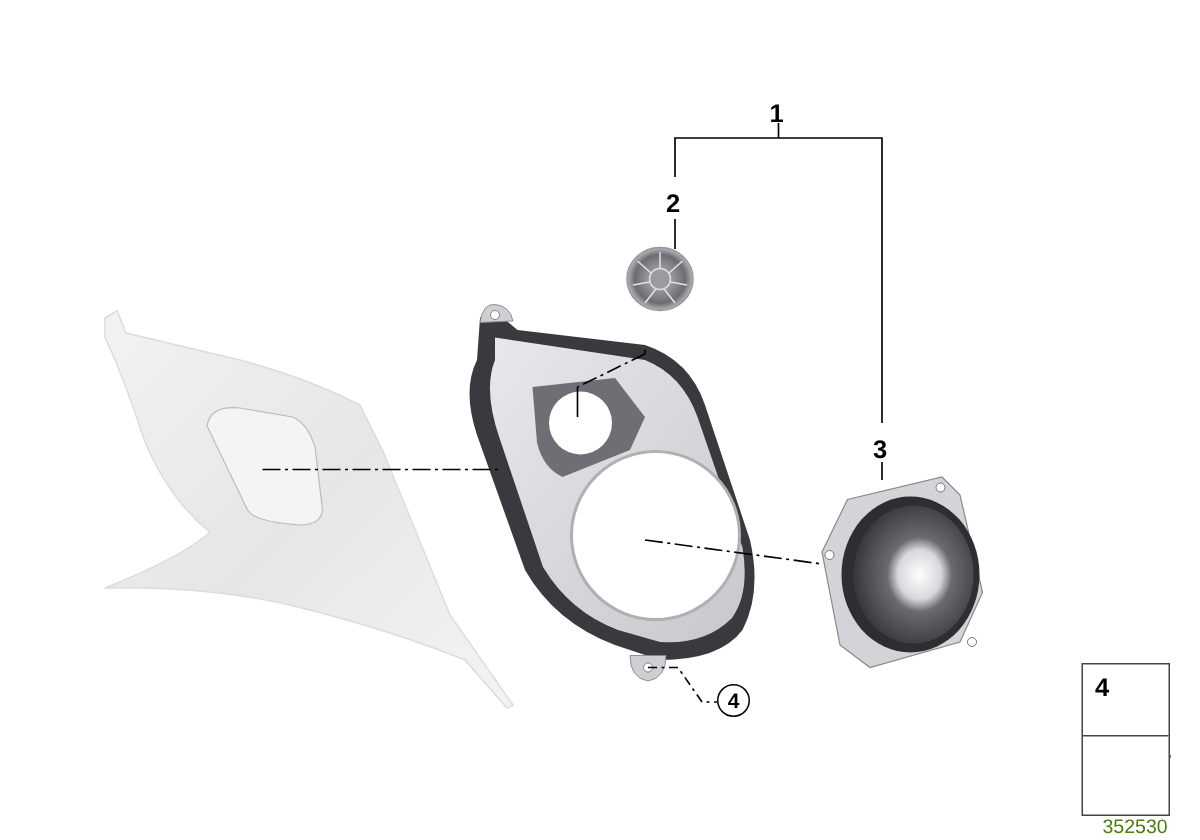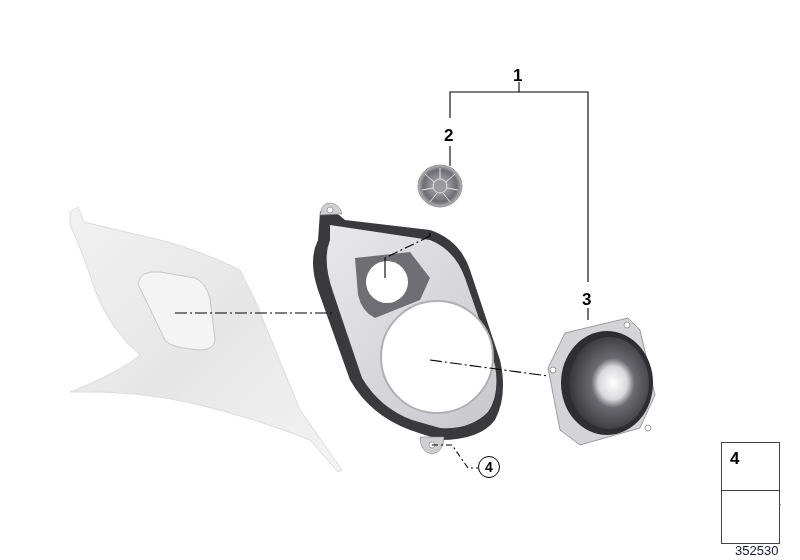--- a/index.html
+++ b/index.html
@@ -3,21 +3,21 @@
 <meta charset="utf-8">
 <style>
   html, body { margin:0; padding:0; background:#ffffff; }
   body { width:800px; height:560px; position:relative; overflow:hidden; font-family:"Liberation Sans", sans-serif; }
   #diagram { position:absolute; left:0; top:0; width:800px; height:560px; }
   .callout { position:absolute; font-weight:bold; font-size:17px; color:#000; font-family:"Liberation Sans", sans-serif; }
   .circled { position:absolute; width:20px; height:20px; border:1.6px solid #000; border-radius:50%; text-align:center; line-height:20px; font-weight:bold; font-size:14px; background:#fff; }
   .legend-box { position:absolute; left:721px; top:442px; width:57px; height:100px; border:1px solid #444; background:#fff; }
   .legend-top { position:absolute; left:0; top:0; width:57px; height:47px; border-bottom:1px solid #444; }
   .legend-num { position:absolute; left:8px; top:6px; font-weight:bold; font-size:17px; }
-  .diagram-id { position:absolute; left:735px; top:543px; font-size:13px; color:#0f172a; }
+  .diagram-id { position:absolute; left:735px; top:543px; font-size:13px; color:#4d7c0f; }
 </style>
 </head>
 <body>
 
 <svg id="diagram" viewBox="0 0 800 560" xmlns="http://www.w3.org/2000/svg">
   <defs>
     <linearGradient id="trimGrad" x1="0" y1="0" x2="1" y2="1">
       <stop offset="0" stop-color="#f2f2f2"></stop>
       <stop offset="0.5" stop-color="#e6e6e6"></stop>
       <stop offset="1" stop-color="#f4f4f4"></stop>

